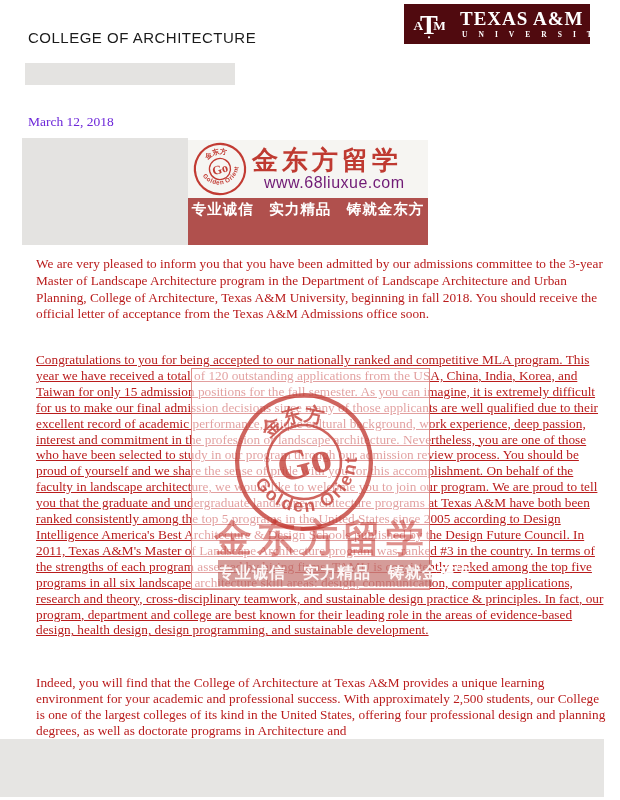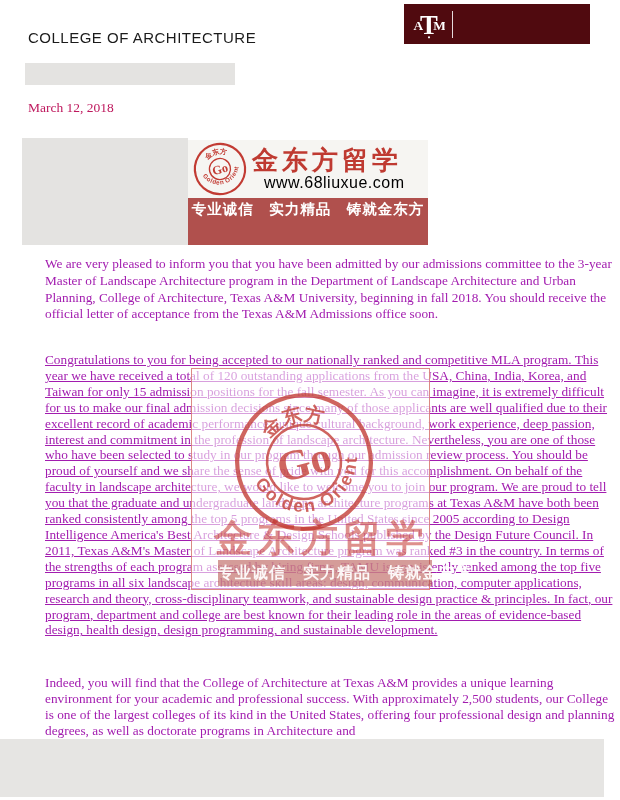--- a/index.html
+++ b/index.html
@@ -19,38 +19,38 @@
               color:#fff;letter-spacing:1px;line-height:19px;white-space:nowrap;}
   .logo-sub{font-family:"Liberation Serif",serif;font-weight:bold;font-size:7.5px;
             color:#fff;letter-spacing:4.6px;margin-top:2px;padding-left:2px;white-space:nowrap;}
 
   
   .redact{background:#e4e3e1;}
   .r1{left:25px;top:63px;width:210px;height:22px;}
   .r2{left:22px;top:138px;width:166px;height:107px;}
   .band{left:0;top:739px;width:604px;height:58px;background:#e6e5e3;z-index:6;}
 
-  .date{left:28px;top:100px;font-size:13.5px;color:#be185d;}
+  .date{left:28px;top:114px;font-size:13.5px;color:#6d28d9;}
 
   
   .wm-top{left:188px;top:140px;width:240px;z-index:5;}
   .wm-panel{height:58px;background:#f6f5f2;display:flex;align-items:center;}
   .stamp-sm{width:54px;height:54px;margin-left:5px;transform:rotate(-15deg);flex:0 0 auto;}
   .wm-right{margin-left:5px;display:flex;flex-direction:column;}
   .agency-name{font-family:"DejaVu Sans",sans-serif;font-weight:bold;font-size:26px;
                line-height:28px;color:#bf3a31;letter-spacing:4px;white-space:nowrap;}
-  .agency-url{font-family:"Liberation Sans",sans-serif;font-size:16px;color:#000000;
+  .agency-url{font-family:"Liberation Sans",sans-serif;font-size:16px;color:#701a75;
               letter-spacing:.5px;line-height:18px;padding-left:12px;white-space:nowrap;}
   .wm-banner{height:47px;background:#b0504d;color:#fff;text-align:center;
              font-family:"DejaVu Sans",sans-serif;font-weight:bold;}
   .wm-row1{font-size:14.5px;line-height:23px;letter-spacing:1px;white-space:nowrap;}
   .wm-row2{font-size:16px;line-height:22px;letter-spacing:1px;white-space:nowrap;}
 
   
-  .para{left:45px;width:572px;font-size:13.3px;color:#a21caf;z-index:1;}
+  .para{left:36px;width:572px;font-size:13.3px;color:#b91c1c;z-index:1;}
   .p1{top:256px;line-height:16.8px;}
   .p2{top:352px;line-height:15.9px;text-decoration:underline;}
   .p3{top:675px;line-height:16px;}
   .u{text-decoration:underline;}
 
   
   .wm-mid{left:191px;top:368px;width:237px;height:220px;z-index:3;
           background:rgba(255,255,255,.58);border:1px solid rgba(214,116,110,.85);}
   .stamp-lg{position:absolute;left:41px;top:22px;width:142px;height:142px;
             transform:rotate(-15deg);opacity:.78;}
@@ -70,20 +70,24 @@
   <div class="abs dept">COLLEGE OF ARCHITECTURE</div>
 
   <div class="abs logo-block">
     <svg class="atm-svg" viewBox="0 0 36 36">
       <text x="6" y="25" font-family="Liberation Serif,serif" font-weight="bold" font-size="15" fill="#ffffff" text-anchor="middle">A</text>
       <text x="30" y="25" font-family="Liberation Serif,serif" font-weight="bold" font-size="15" fill="#ffffff" text-anchor="middle">M</text>
       <text x="18" y="29" font-family="Liberation Serif,serif" font-weight="bold" font-size="30" fill="#ffffff" text-anchor="middle">T</text>
       <circle cx="18" cy="33" r="1.2" fill="#ffffff"></circle>
     </svg>
     <div class="logo-divider"></div>
+    <div class="logo-text">
+      <div class="logo-title">TEXAS A&amp;M</div>
+      <div class="logo-sub">U N I V E R S I T Y</div>
+    </div>
   </div>
 
   <div class="abs redact r1"></div>
   <div class="abs date">March 12, 2018</div>
   <div class="abs redact r2"></div>
 
   <div class="abs wm-top">
     <div class="wm-panel">
       <svg class="stamp-sm" viewBox="0 0 100 100">
         <defs>

